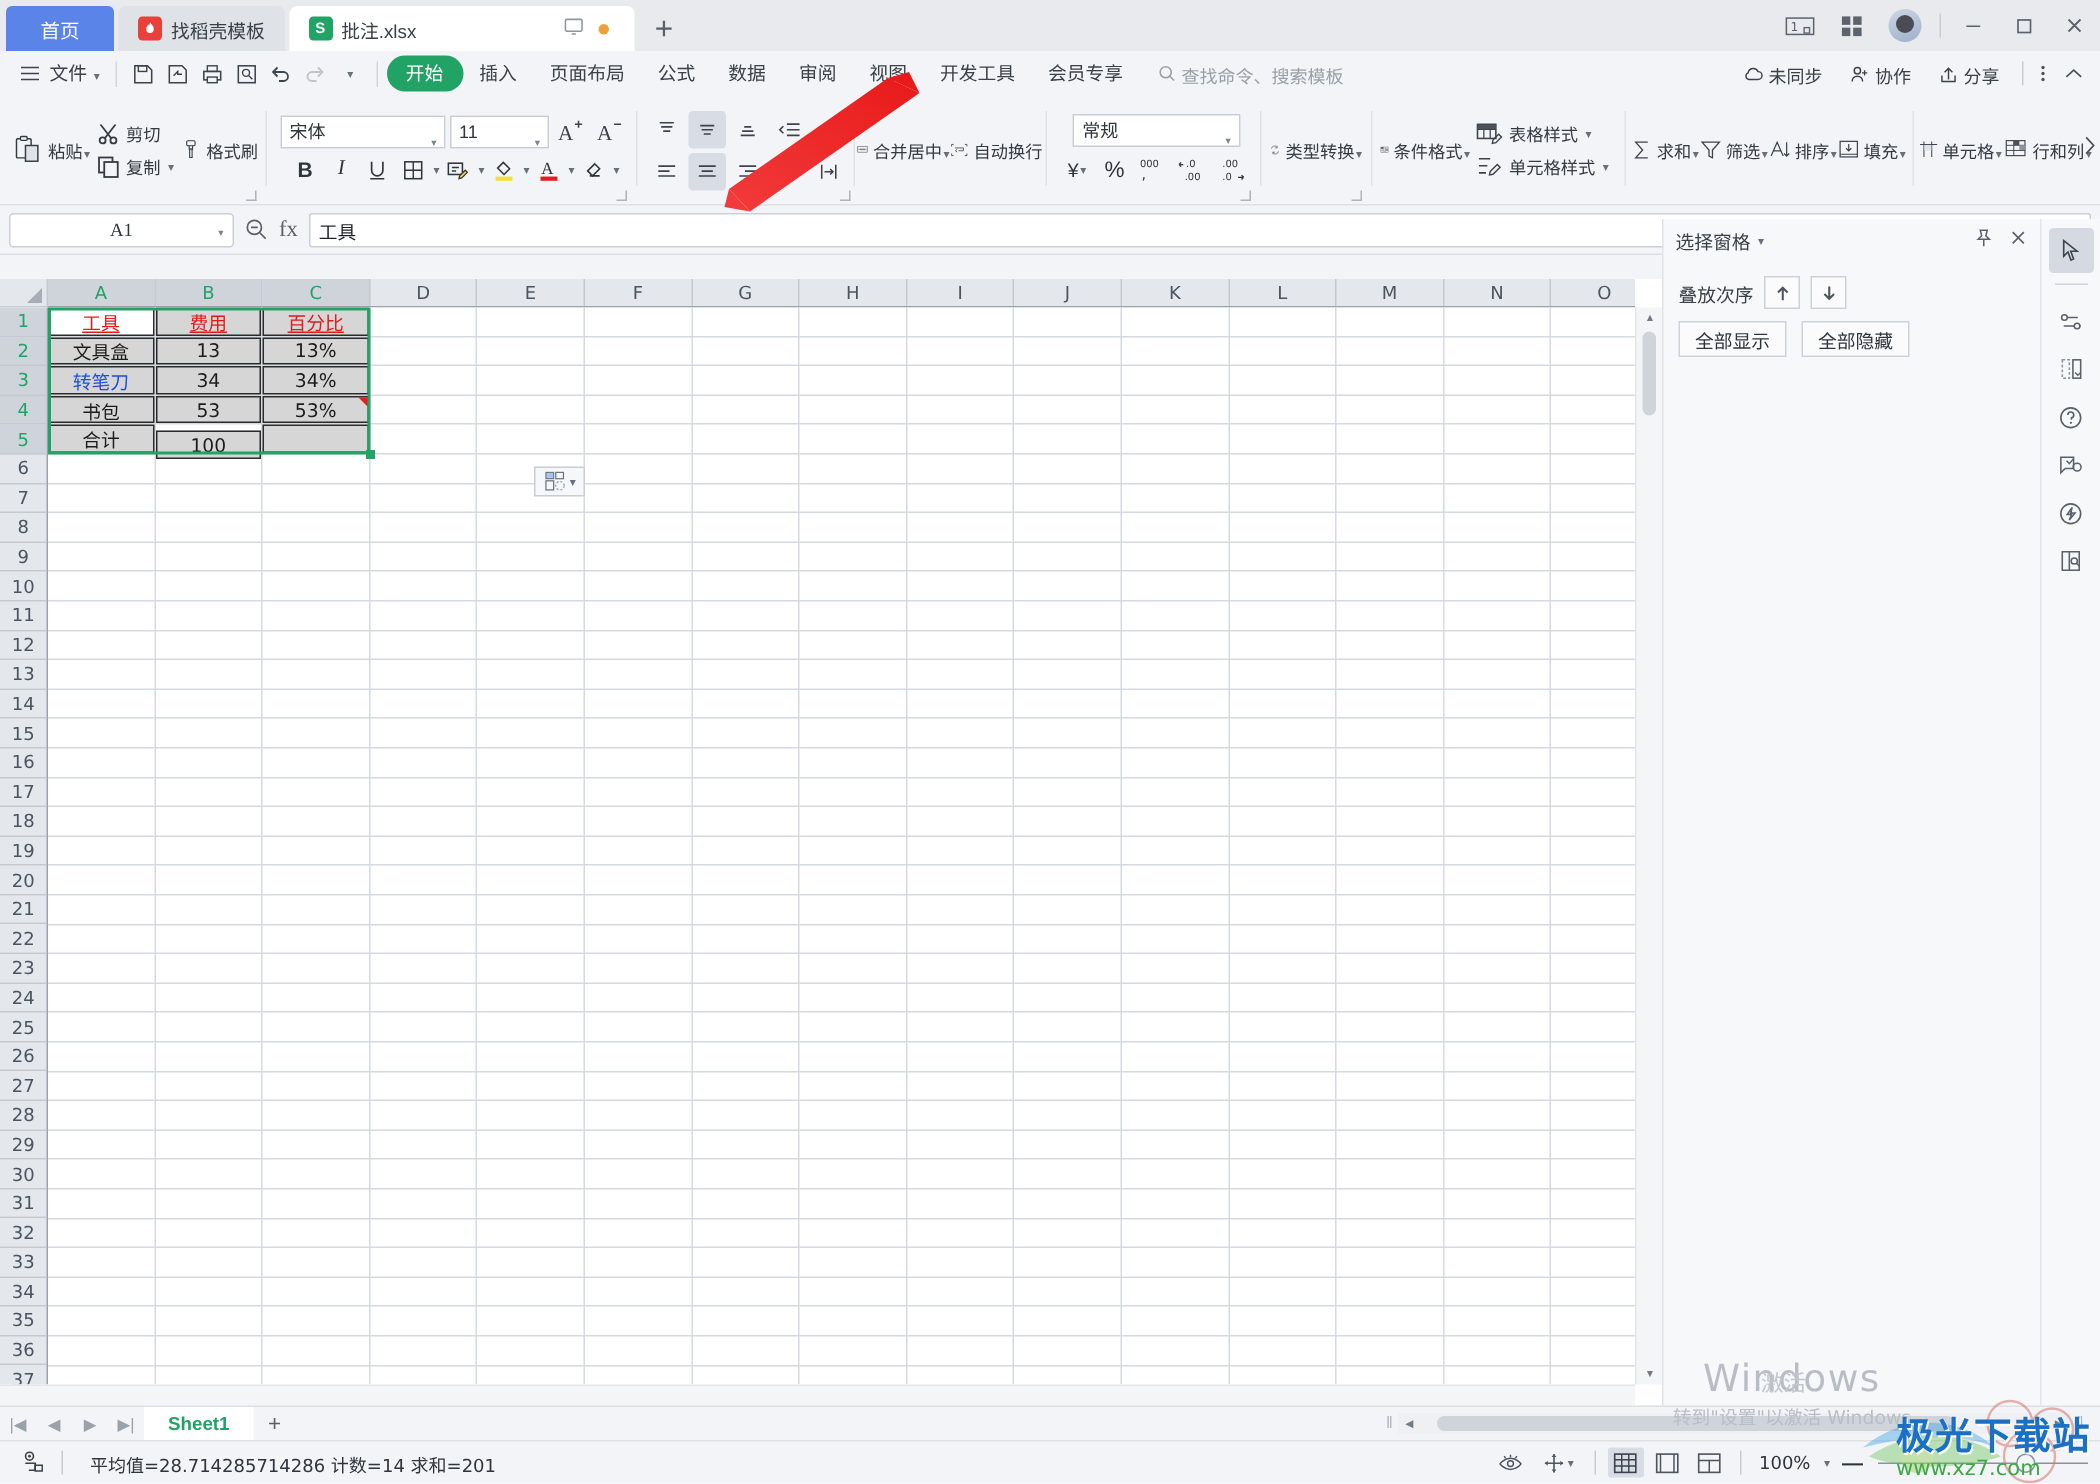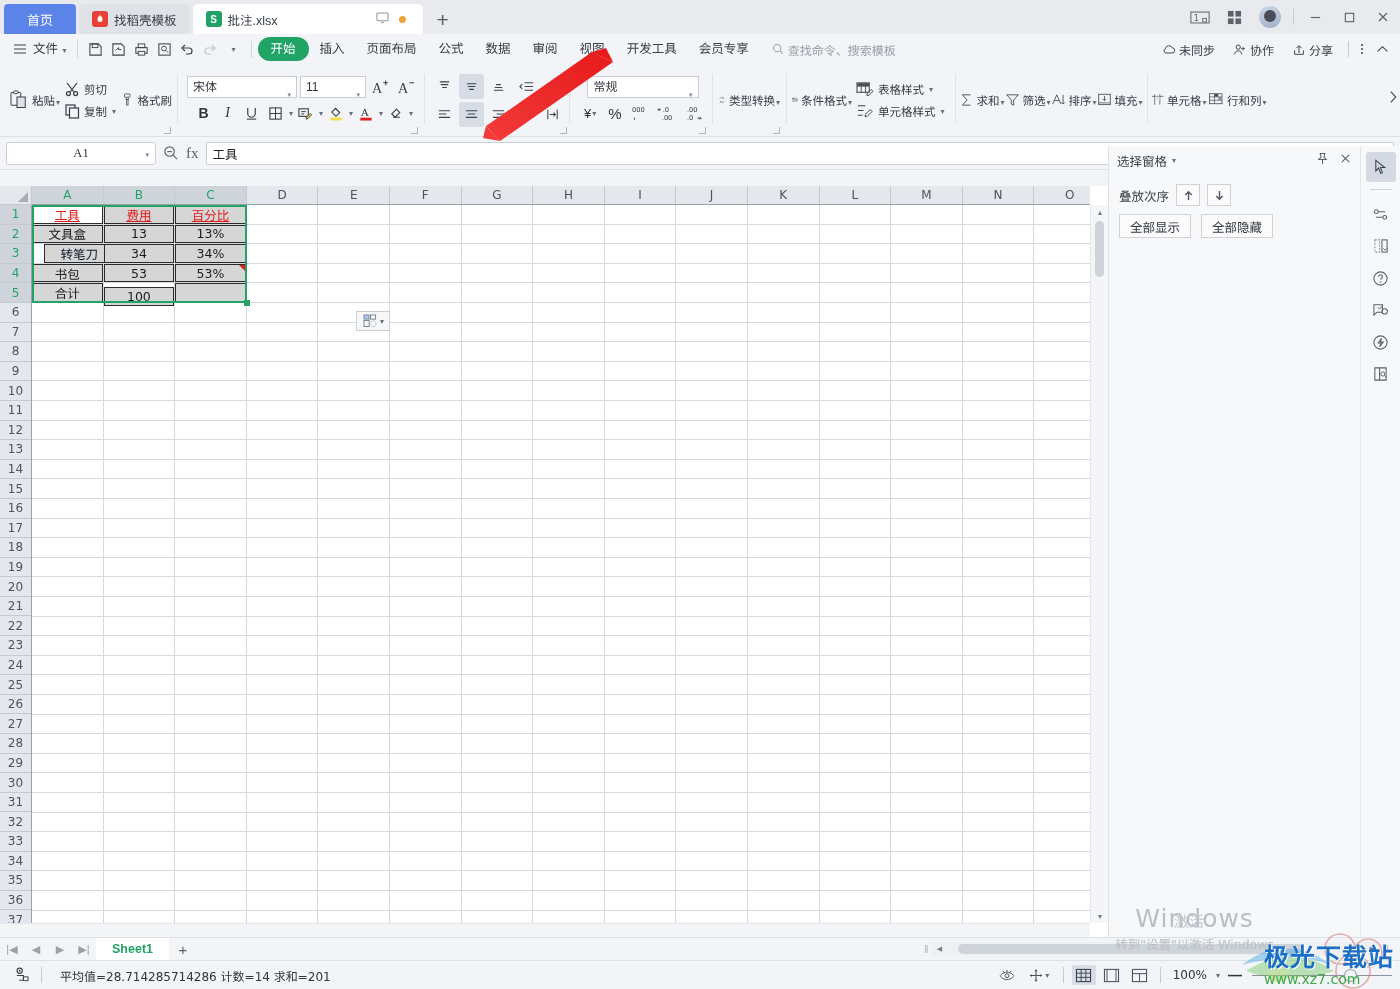--- a/index.html
+++ b/index.html
@@ -50,21 +50,21 @@
     border-bottom:1px solid #dde0e5;}
   .rg{display:flex;align-items:center;padding:0 5px;position:relative;}
   .rg + .rg:before{content:"";position:absolute;left:0;top:10px;bottom:12px;width:1px;background:#e0e3e8;}
   .bigbtn{width:52px;height:62px;display:flex;flex-direction:row;align-items:center;
     justify-content:center;gap:3px;font-size:11.5px;color:#353b43;cursor:pointer;}
   .bigbtn .lbl{font-size:11.5px;white-space:nowrap;}
   .smallcol{display:flex;flex-direction:column;justify-content:center;height:62px;gap:2px;}
   .smallbtn{display:flex;align-items:center;gap:4px;font-size:11.5px;color:#353b43;padding:2px 4px;
     cursor:pointer;white-space:nowrap;}
   .ca{font-size:8px;color:#68707a;margin-left:1px;}
-  .fontrow{display:flex;align-items:center;gap:3px;margin-bottom:3px;}
+  .fontrow{display:flex;align-items:flex-end;gap:3px;margin-bottom:3px;}
   .fname{width:110px;height:22px;border:1px solid #c9ced6;background:#fff;font-size:12px;
     padding:0 16px 0 5px;line-height:20px;position:relative;color:#2f353c;}
   .fsize{width:66px;height:22px;border:1px solid #c9ced6;background:#fff;font-size:12px;
     padding:0 16px 0 5px;line-height:20px;position:relative;color:#2f353c;}
   .dd-ar{position:absolute;right:5px;top:8px;font-size:7px;color:#7d858f;}
   .fmtrow{display:flex;align-items:center;gap:1px;}
   .fbtn{width:23px;height:23px;display:flex;align-items:center;justify-content:center;
     font-size:13px;color:#2f353c;cursor:pointer;border-radius:3px;}
   .fbtn.b{font-weight:bold;font-size:14px;}
   .fbtn.i{font-style:italic;font-family:"Liberation Serif",serif;font-size:14px;}
@@ -533,20 +533,37 @@
         <div class="abtn">
             <svg width="15" height="15" viewBox="0 0 16 16">
               <path d="M3 3v10M13 3v10" stroke="#3c434c" stroke-width="1.1"></path>
               <path d="M5 8h6M9 6l2 2-2 2" fill="none" stroke="#3c434c" stroke-width="1.1"></path>
             </svg>
           </div>
       </div>
       <div class="expand-corner" style="right:2px;"></div>
     </div>
 
+    <div class="rg" style="border:none;padding:0 2px;">
+      <div class="bigbtn" style="width:62px">
+        <svg width="26" height="22" viewBox="0 0 28 24">
+            <rect x="3" y="4" width="22" height="13" fill="none" stroke="#3c434c" stroke-width="1.2"></rect>
+            <path d="M3 10.5h22" stroke="#3c434c" stroke-width="1"></path>
+            <path d="M9 10.5h10M11 8l-2 2.5 2 2.5M17 8l2 2.5-2 2.5" fill="none" stroke="#3c434c" stroke-width="1.1"></path>
+          </svg>
+        <span class="lbl"><span>合并居中</span><span class="ca">▾</span></span>
+      </div>
+      <div class="bigbtn" style="width:62px">
+        <svg width="26" height="22" viewBox="0 0 28 24">
+            <path d="M6 4H3v3M22 4h3v3M6 20H3v-3M22 20h3v-3" fill="none" stroke="#3c434c" stroke-width="1.2"></path>
+            <path d="M8 9h12v4h-7M11 11l-2.5 2L11 15" fill="none" stroke="#3c434c" stroke-width="1.2"></path>
+          </svg>
+        <span class="lbl">自动换行</span>
+      </div>
+    </div>
 
     <div class="rg" style="flex-direction:column;justify-content:center;padding:0 6px 0 10px;">
       <div class="numfmt">
         <span>常规</span>
         <span class="dd-ar">▾</span>
       </div>
       <div class="numrow">
         <div class="nbtn">
             <span>¥</span>
             <span class="ca">▾</span>
@@ -817,21 +834,21 @@
         </div>
         <div class="tblcell" style="left: 0px; top: 19.6px; width: 70.6px; height: 18.6px; background: rgb(214, 214, 214); color: rgb(28, 28, 28); border-width: 1px; border-style: solid; border-color: rgb(43, 43, 43);">
           <span>文具盒</span>
         </div>
         <div class="tblcell" style="left: 71.6px; top: 19.6px; width: 70.6px; height: 18.6px; background: rgb(214, 214, 214); color: rgb(28, 28, 28); border-width: 1px; border-style: solid; border-color: rgb(43, 43, 43);">
           <span>13</span>
         </div>
         <div class="tblcell" style="left: 143.2px; top: 19.6px; width: 70.6px; height: 18.6px; background: rgb(214, 214, 214); color: rgb(28, 28, 28); border-width: 1px; border-style: solid; border-color: rgb(43, 43, 43);">
           <span>13%</span>
         </div>
-        <div class="tblcell" style="left: 12px; top: 39.2px; width: 70.6px; height: 18.6px; background: rgb(214, 214, 214); color: #0f172a; border-width: 1px; border-style: solid; border-color: rgb(43, 43, 43);">
+        <div class="tblcell" style="left: 0px; top: 39.2px; width: 70.6px; height: 18.6px; background: rgb(214, 214, 214); color: #1d4ed8; border-width: 1px; border-style: solid; border-color: rgb(43, 43, 43);">
           <span>转笔刀</span>
         </div>
         <div class="tblcell" style="left: 71.6px; top: 39.2px; width: 70.6px; height: 18.6px; background: rgb(214, 214, 214); color: rgb(28, 28, 28); border-width: 1px; border-style: solid; border-color: rgb(43, 43, 43);">
           <span>34</span>
         </div>
         <div class="tblcell" style="left: 143.2px; top: 39.2px; width: 70.6px; height: 18.6px; background: rgb(214, 214, 214); color: rgb(28, 28, 28); border-width: 1px; border-style: solid; border-color: rgb(43, 43, 43);">
           <span>34%</span>
         </div>
         <div class="tblcell" style="left: 0px; top: 58.8px; width: 70.6px; height: 18.6px; background: rgb(214, 214, 214); color: rgb(28, 28, 28); border-width: 1px; border-style: solid; border-color: rgb(43, 43, 43);">
           <span>书包</span>

